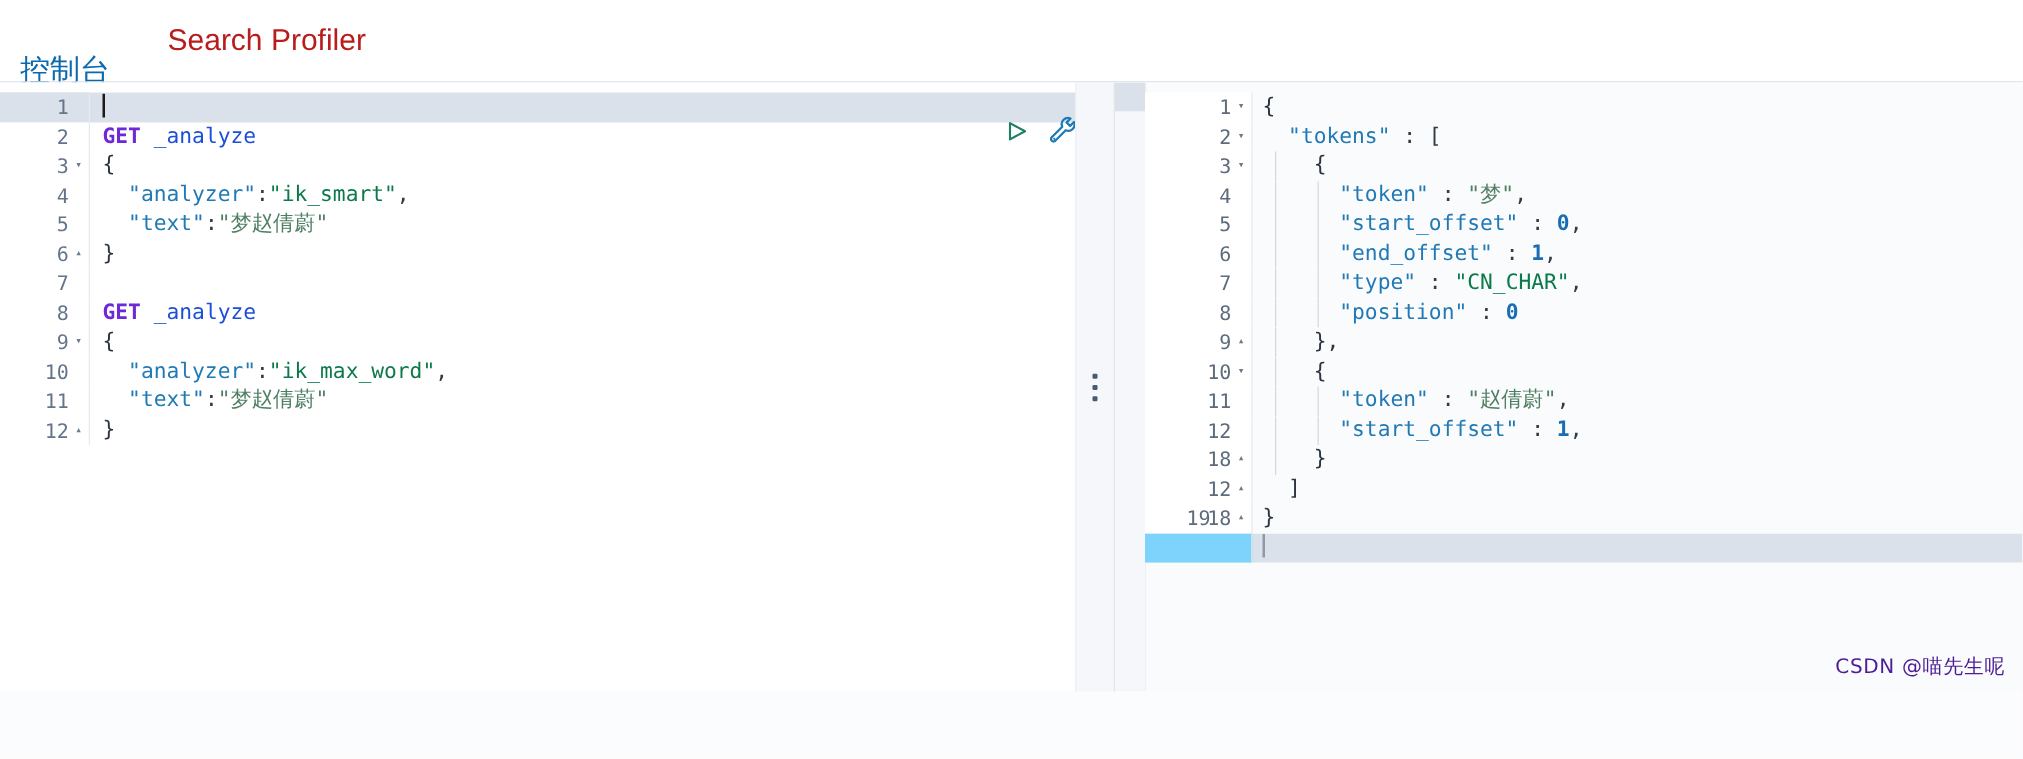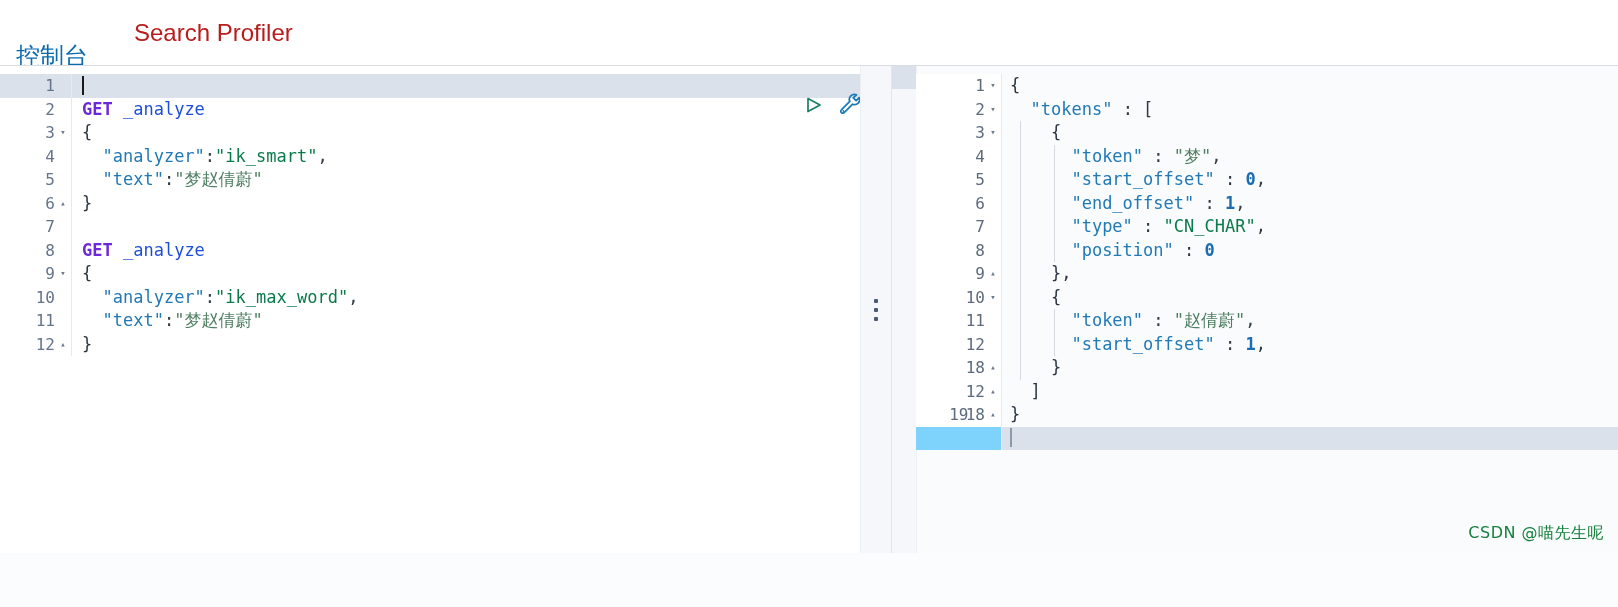--- a/index.html
+++ b/index.html
@@ -261,21 +261,21 @@
     cursor: pointer;
   }
 
   
   .watermark {
     position: absolute;
     right: 14px;
     bottom: 9px;
     font-family: "DejaVu Sans", sans-serif;
     font-size: 16px;
-    color: #15803d;
+    color: #4c1d95;
     letter-spacing: 0.5px;
     user-select: none;
   }
 </style>
 </head>
 <body>
 
 <div class="app">
 
   <div class="tabbar">

